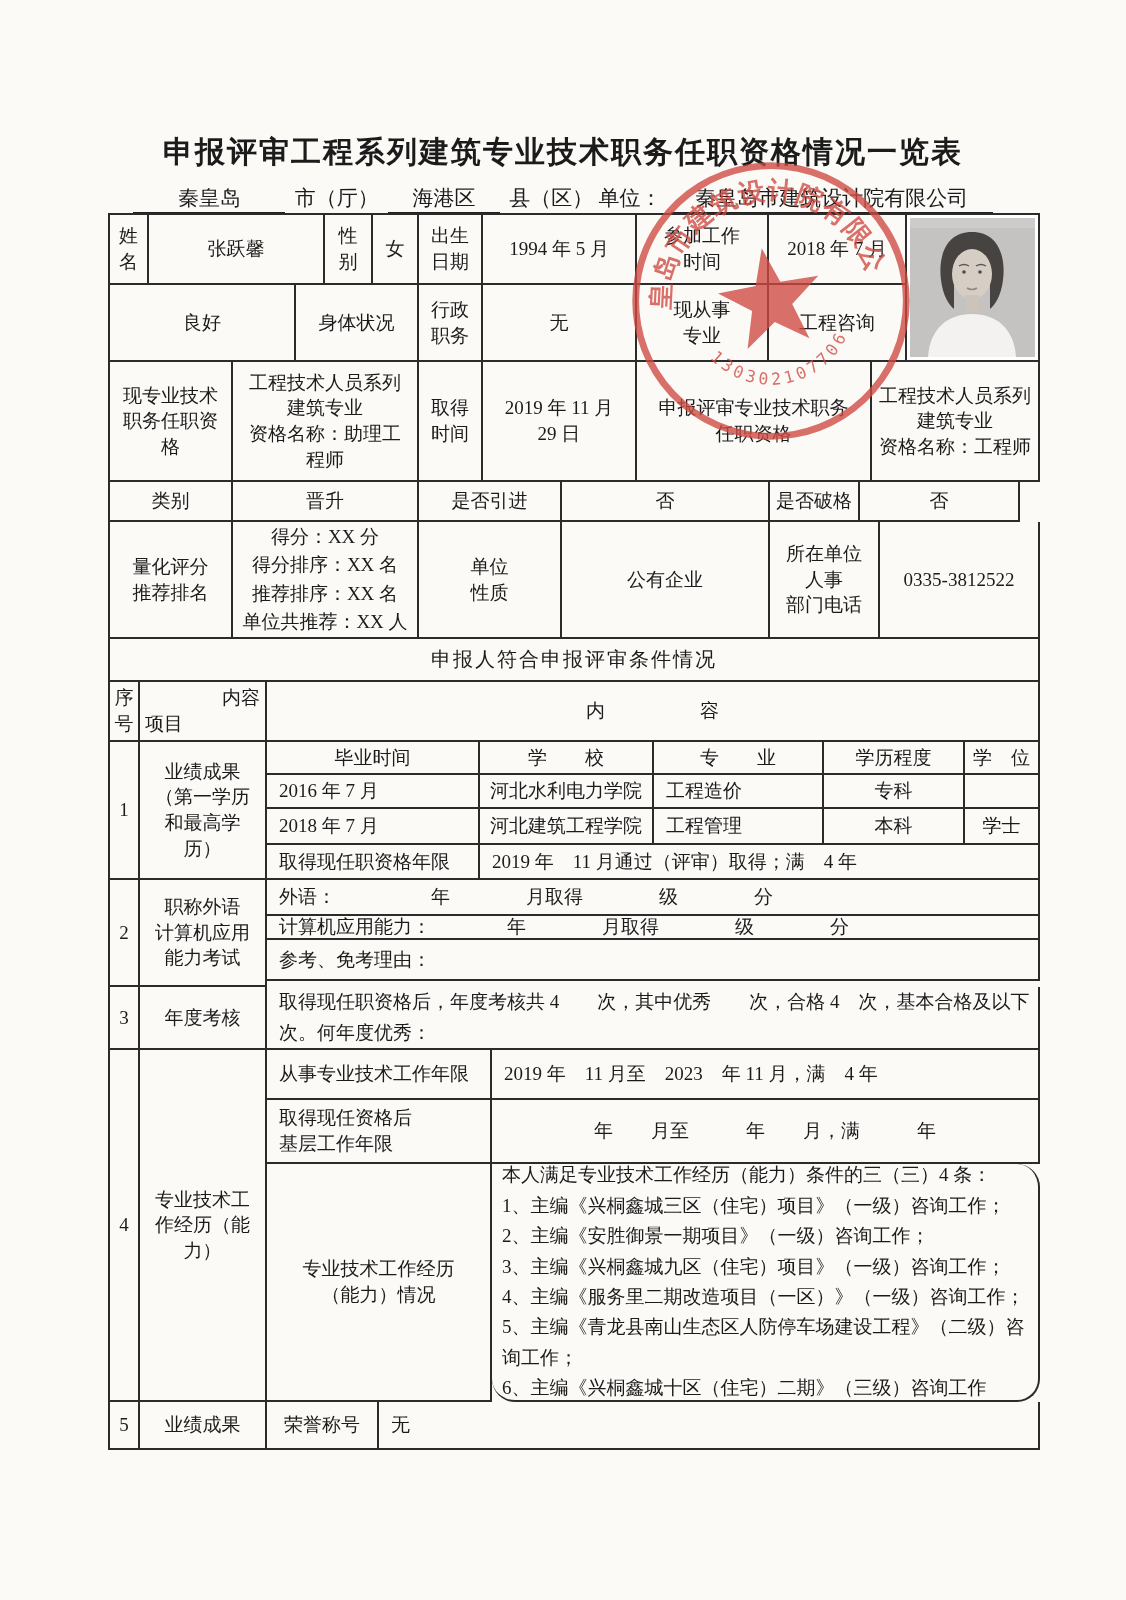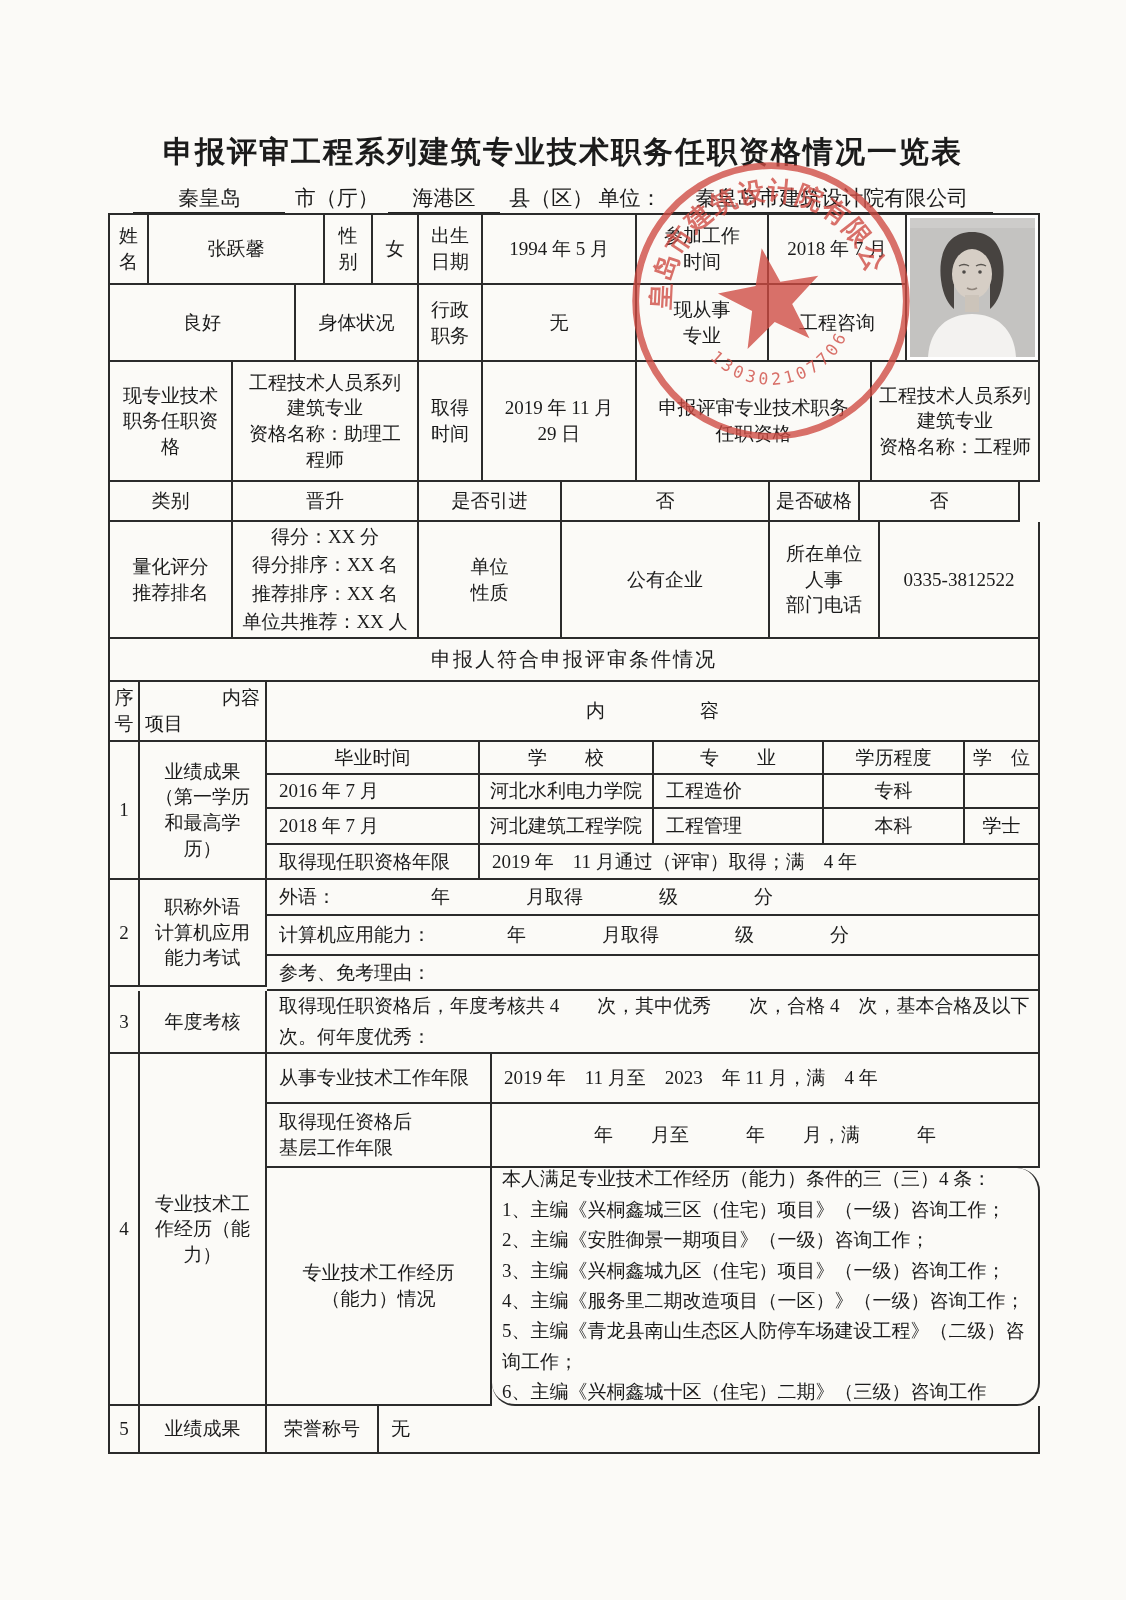--- a/index.html
+++ b/index.html
@@ -188,24 +188,24 @@
 
     <div class="r">
       <div class="c" style="width:30px;height:107px">2</div>
       <div class="c" style="width:127px;height:107px">职称外语
 计算机应用
 能力考试</div>
       <div class="col" style="width:773px">
         <div class="r" style="height:36px">
           <div class="c lft" style="width:773px">外语：　　　　　年　　　　月取得　　　　级　　　　分</div>
         </div>
-        <div class="r" style="height:40px">
+        <div class="r" style="height:24px">
           <div class="c lft" style="width:773px">计算机应用能力：　　　　年　　　　月取得　　　　级　　　　分</div>
         </div>
-        <div class="r" style="height:35px">
+        <div class="r" style="height:41px">
           <div class="c lft" style="width:773px">参考、免考理由：</div>
         </div>
       </div>
     </div>
 
     <div class="r">
       <div class="c" style="width:30px;height:63px">3</div>
       <div class="c" style="width:127px;height:63px">年度考核</div>
       <div class="c lft" style="width:773px;height:63px;line-height:1.6">取得现任职资格后，年度考核共 4　　次，其中优秀　　次，合格 4　次，基本合格及以下　　次。何年度优秀：</div>
     </div>

